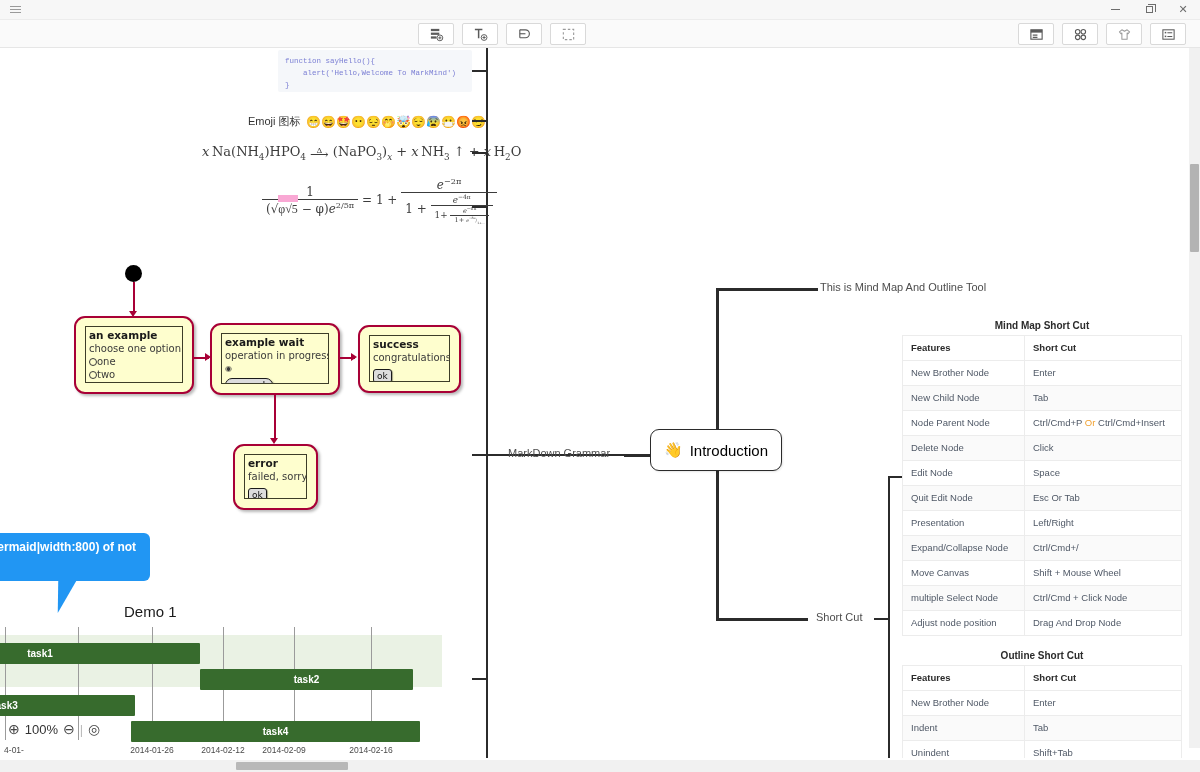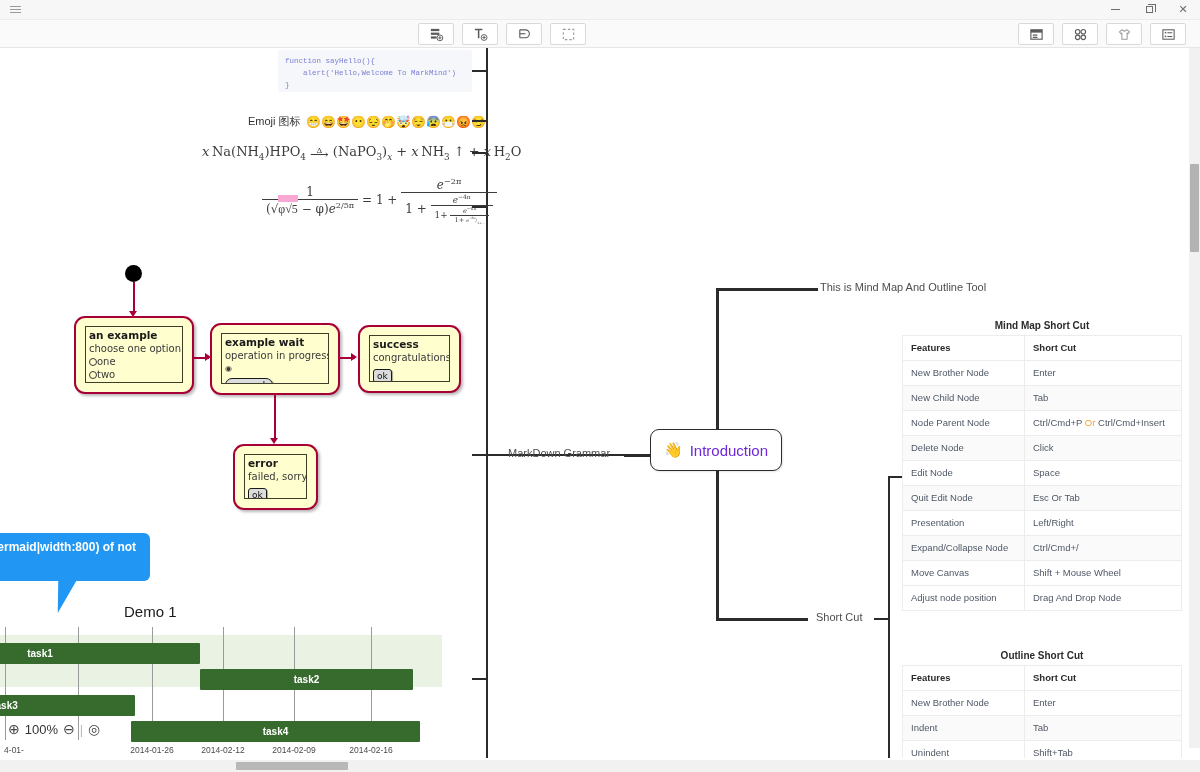--- a/index.html
+++ b/index.html
@@ -192,21 +192,21 @@
   #zoomctl .zi { cursor: pointer; color: #444; font-size: 14px; }
   #zoomctl .sep { color: #bbb; }
 
   
   #root-node {
     position: absolute; left: 650px; top: 381px; width: 132px; height: 42px;
     border: 1.6px solid #2b2b2b; border-radius: 9px; background: #fff;
     display: flex; align-items: center; justify-content: center; gap: 7px;
     box-shadow: 1px 1px 2px rgba(0,0,0,0.10); cursor: pointer;
   }
-  #root-node .rlabel { font-size: 15px; color: #6d28d9; }
+  #root-node .rlabel { font-size: 15px; color: #000000; }
   #root-node .remoji { font-size: 15px; }
   .mm-line { position: absolute; background: #2b2b2b; }
   .branch-label {
     position: absolute; font-size: 11px; color: #4d4d4d;
     font-family: "Liberation Sans", sans-serif; white-space: nowrap;
   }
 
   
   .sc-wrap { position: absolute; }
   .sc-title {
@@ -458,21 +458,21 @@
       </div>
     <div id="gantt-bars">
         <div class="gbar" style="left: -120px; width: 320px; top: 40px;">task1</div>
         <div class="gbar" style="left: 200px; width: 213px; top: 66px;">task2</div>
         <div class="gbar" style="left: -125px; width: 260px; top: 92px;">task3</div>
         <div class="gbar" style="left: 131px; width: 289px; top: 118px;">task4</div>
       </div>
     <div id="gantt-ticks">
         <div class="gtick" style="left: 152px;">2014-01-26</div>
         <div class="gtick" style="left: 223px;">2014-02-12</div>
-        <div class="gtick" style="left: 294px;">2014-02-09</div>
+        <div class="gtick" style="left: 284px;">2014-02-09</div>
         <div class="gtick" style="left: 371px;">2014-02-16</div>
       </div>
     <div class="gtick" style="left:14px;">4-01-</div>
   </div>
   <div class="leader" style="left:472px; top:630px; width:16px;"></div>
 
   <div id="zoomctl">
     <span class="zi">⊕</span>
     <span>100%</span>
     <span class="zi">⊖</span>
@@ -536,20 +536,24 @@
             <td>Left/Right</td>
           </tr>
           <tr class="alt">
             <td class="c1">Expand/Collapse Node</td>
             <td>Ctrl/Cmd+/</td>
           </tr>
           <tr>
             <td class="c1">Move Canvas</td>
             <td>Shift + Mouse Wheel</td>
           </tr>
+          <tr class="alt">
+            <td class="c1">multiple Select Node</td>
+            <td>Ctrl/Cmd + Click Node</td>
+          </tr>
           <tr>
             <td class="c1">Adjust node position</td>
             <td>Drag And Drop Node</td>
           </tr>
         </tbody>
       </table>
   </div>
 
   <div class="sc-wrap" id="table2" style="left:902px; top:602px;">
     <div class="sc-title">Outline Short Cut</div>

